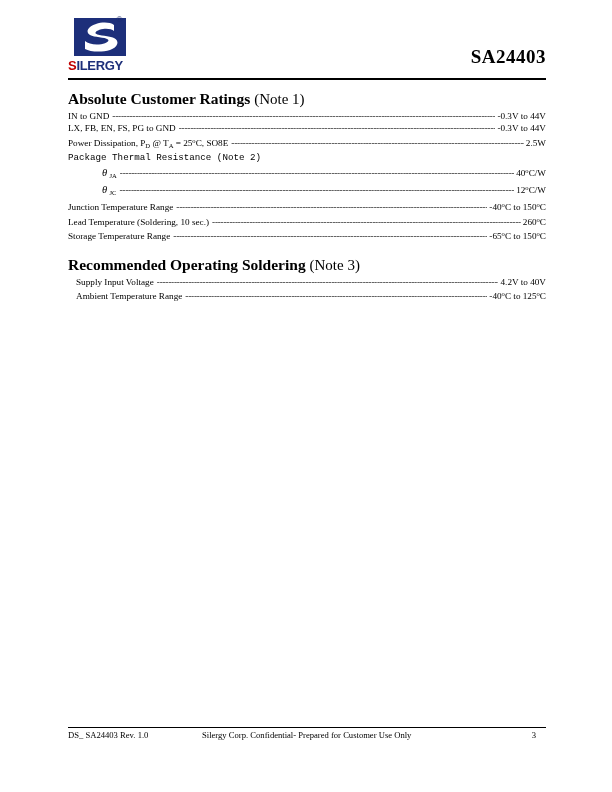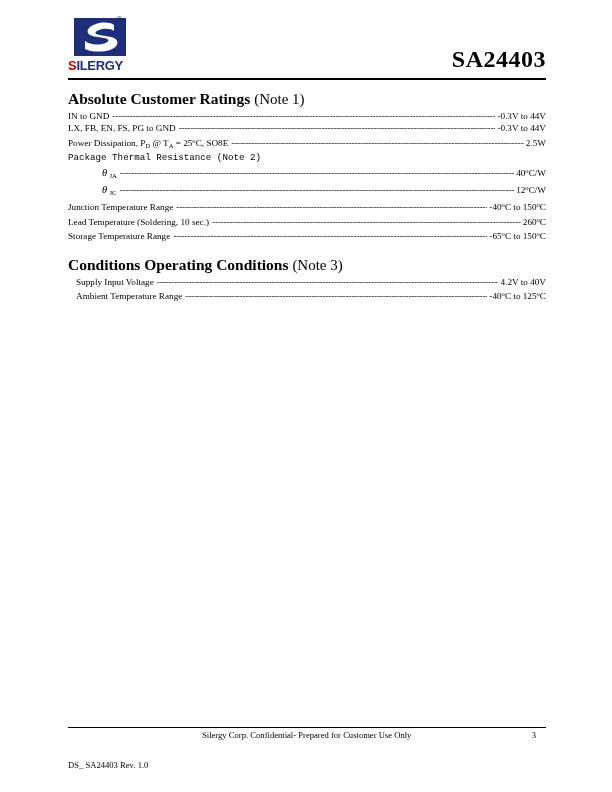--- a/index.html
+++ b/index.html
@@ -63,21 +63,21 @@
     font-weight: bold;
   }
   .logo-text .red {
     color: #c00000;
   }
   .part-number {
     position: absolute;
     right: 0;
     top: 32px;
     font-family: "Liberation Serif", serif;
-    font-size: 24px;
+    font-size: 19px;
     font-weight: bold;
     letter-spacing: 0.5px;
   }
   .header-rule {
     position: absolute;
     left: 68px;
     top: 78px;
     width: 478px;
     height: 2px;
     background: #000;
@@ -171,21 +171,21 @@
     width: 478px;
     font-size: 8.6px;
     line-height: 11px;
   }
   .footer-line1 {
     position: relative;
     height: 11px;
   }
   .footer-left {
     position: absolute;
-    left: 0; top: 0; margin-top: 30px;
+    left: 0; top: 0;
   }
   .footer-center {
     position: absolute;
     left: 134px; top: 0;
   }
   .footer-right {
     position: absolute;
     right: 10px; top: 0;
   }
   .footer-line2 {
@@ -267,21 +267,21 @@
       <li class="spec-row">
         <span class="label">Storage Temperature Range</span>
         <span class="leader">--------------------------------------------------------------------------------------------------------------------------------------------------</span>
         <span class="value">-65<sup>o</sup>C  to  150<sup>o</sup>C</span>
       </li>
     </ul>
 
     <div class="gap-md"></div>
 
     <h2 class="section-title">
-      <span>Conditions Operating Conditions</span>
+      <span>Recommended Operating Soldering</span>
       <span class="note">(Note 3)</span>
     </h2>
     <ul class="spec-list">
       <li class="spec-row indent-3">
         <span class="label">Supply Input Voltage</span>
         <span class="leader">--------------------------------------------------------------------------------------------------------------------------------------------------</span>
         <span class="value">4.2V  to  40V</span>
       </li>
       <li class="spec-row indent-3">
         <span class="label">Ambient Temperature Range</span>

